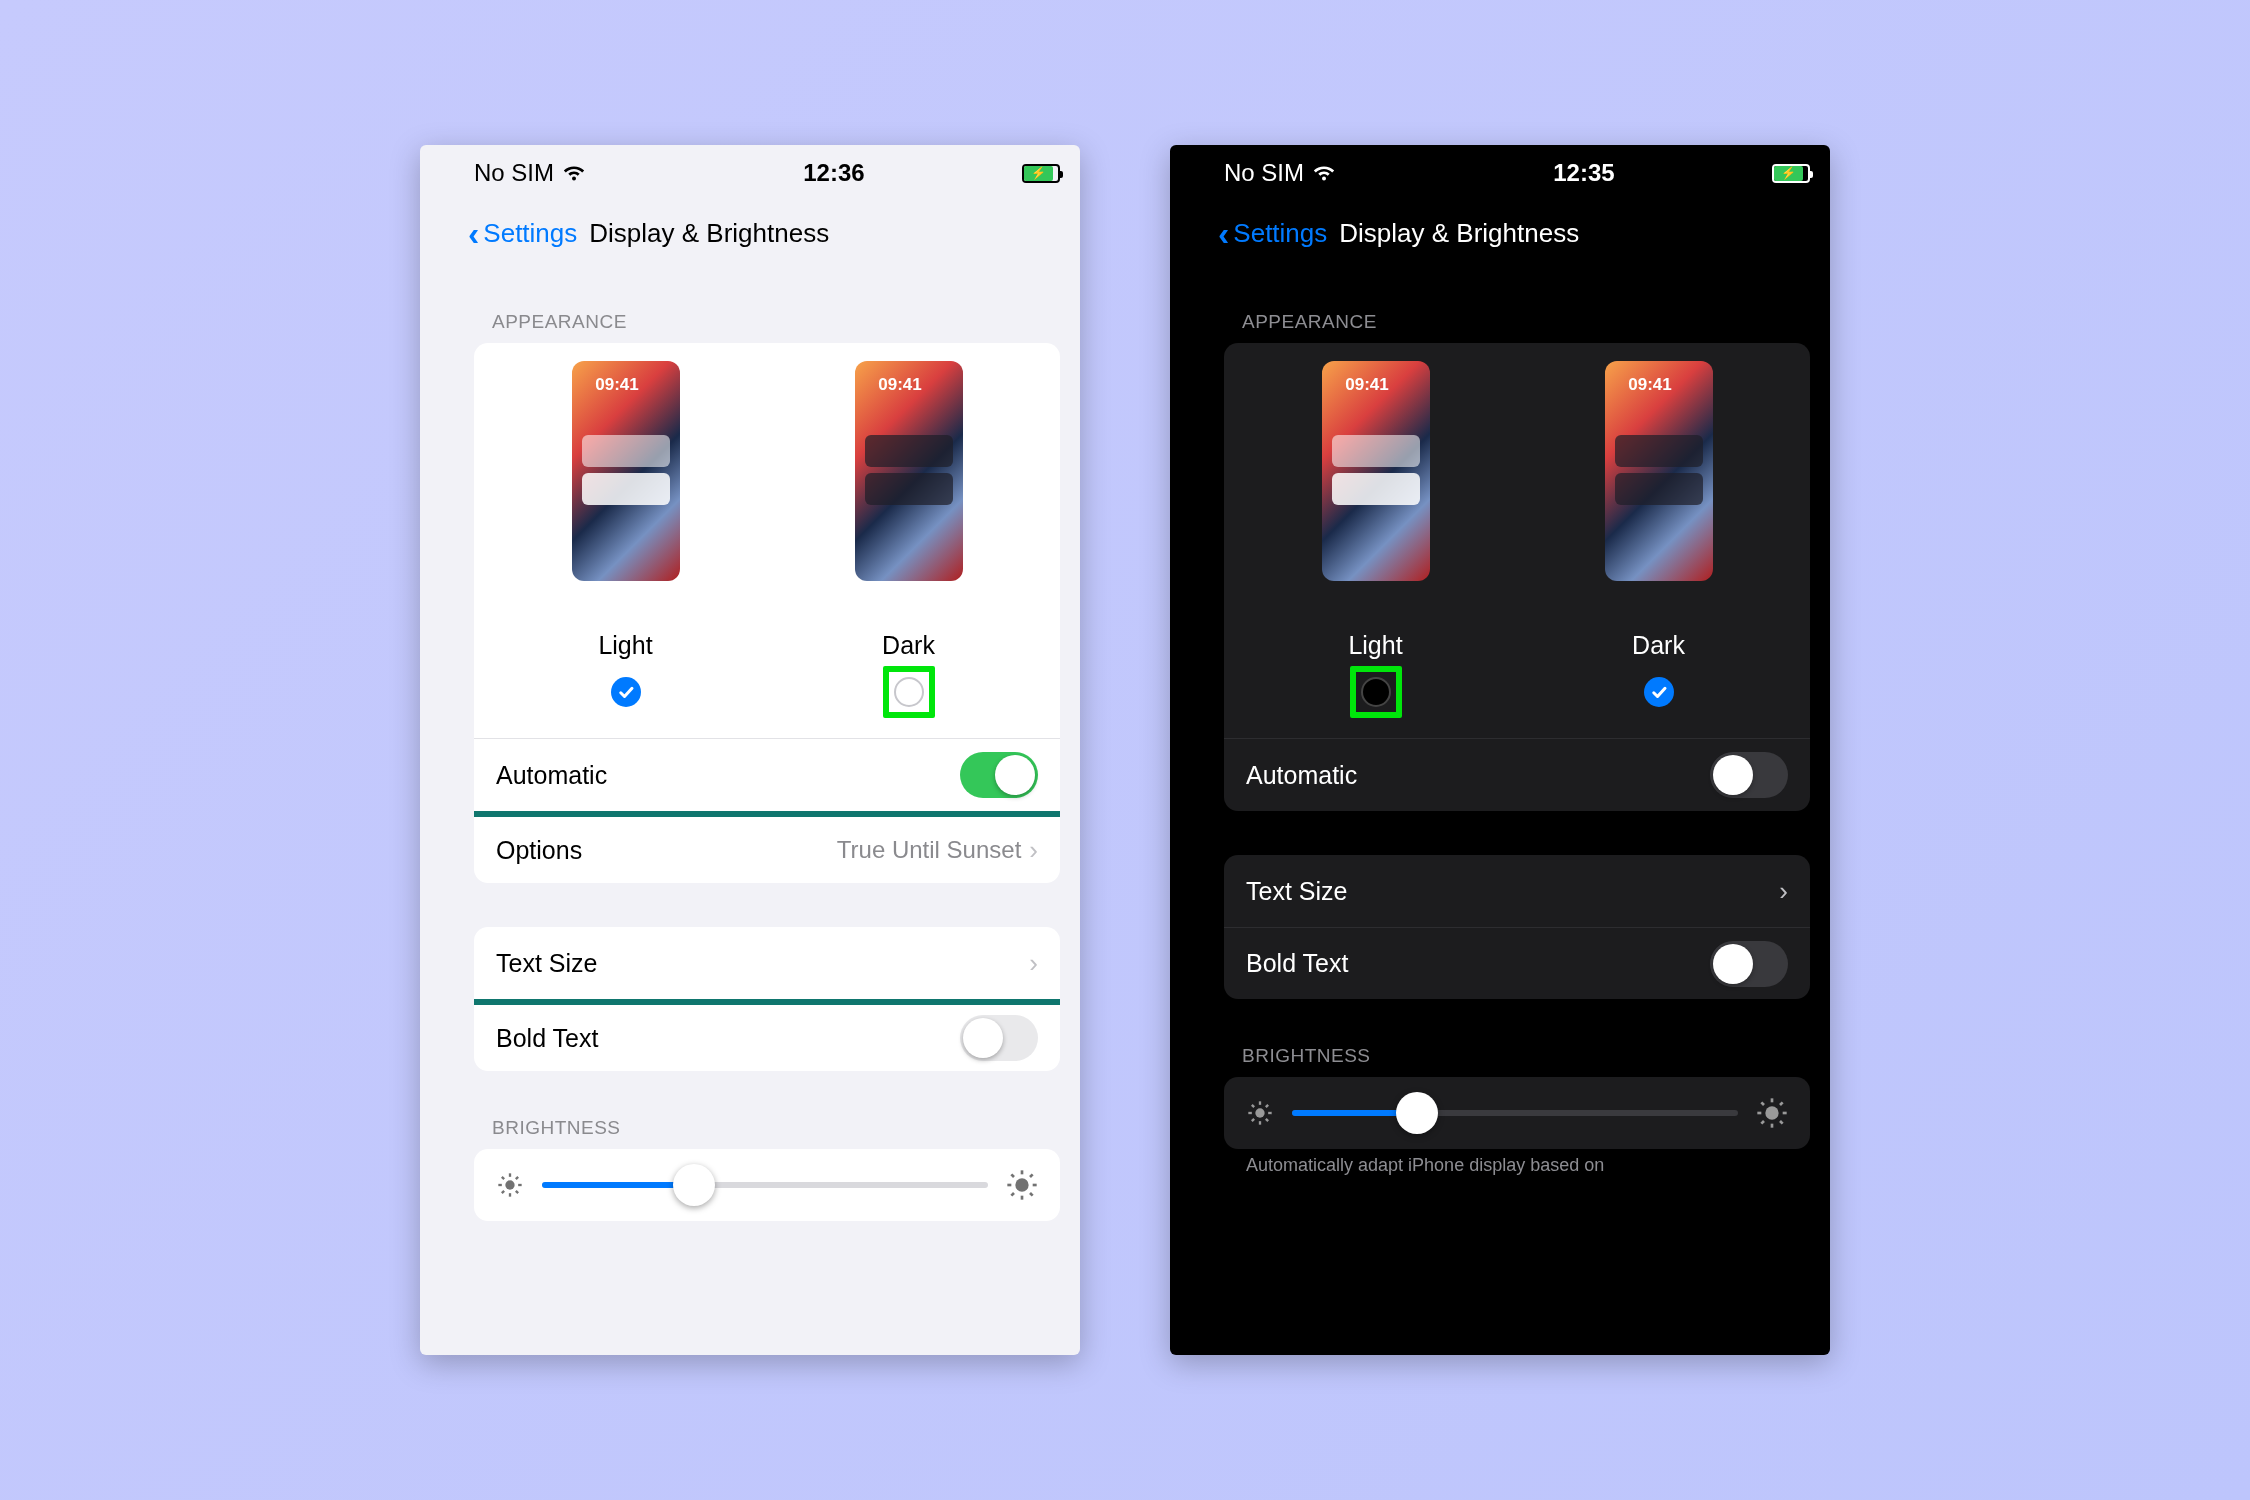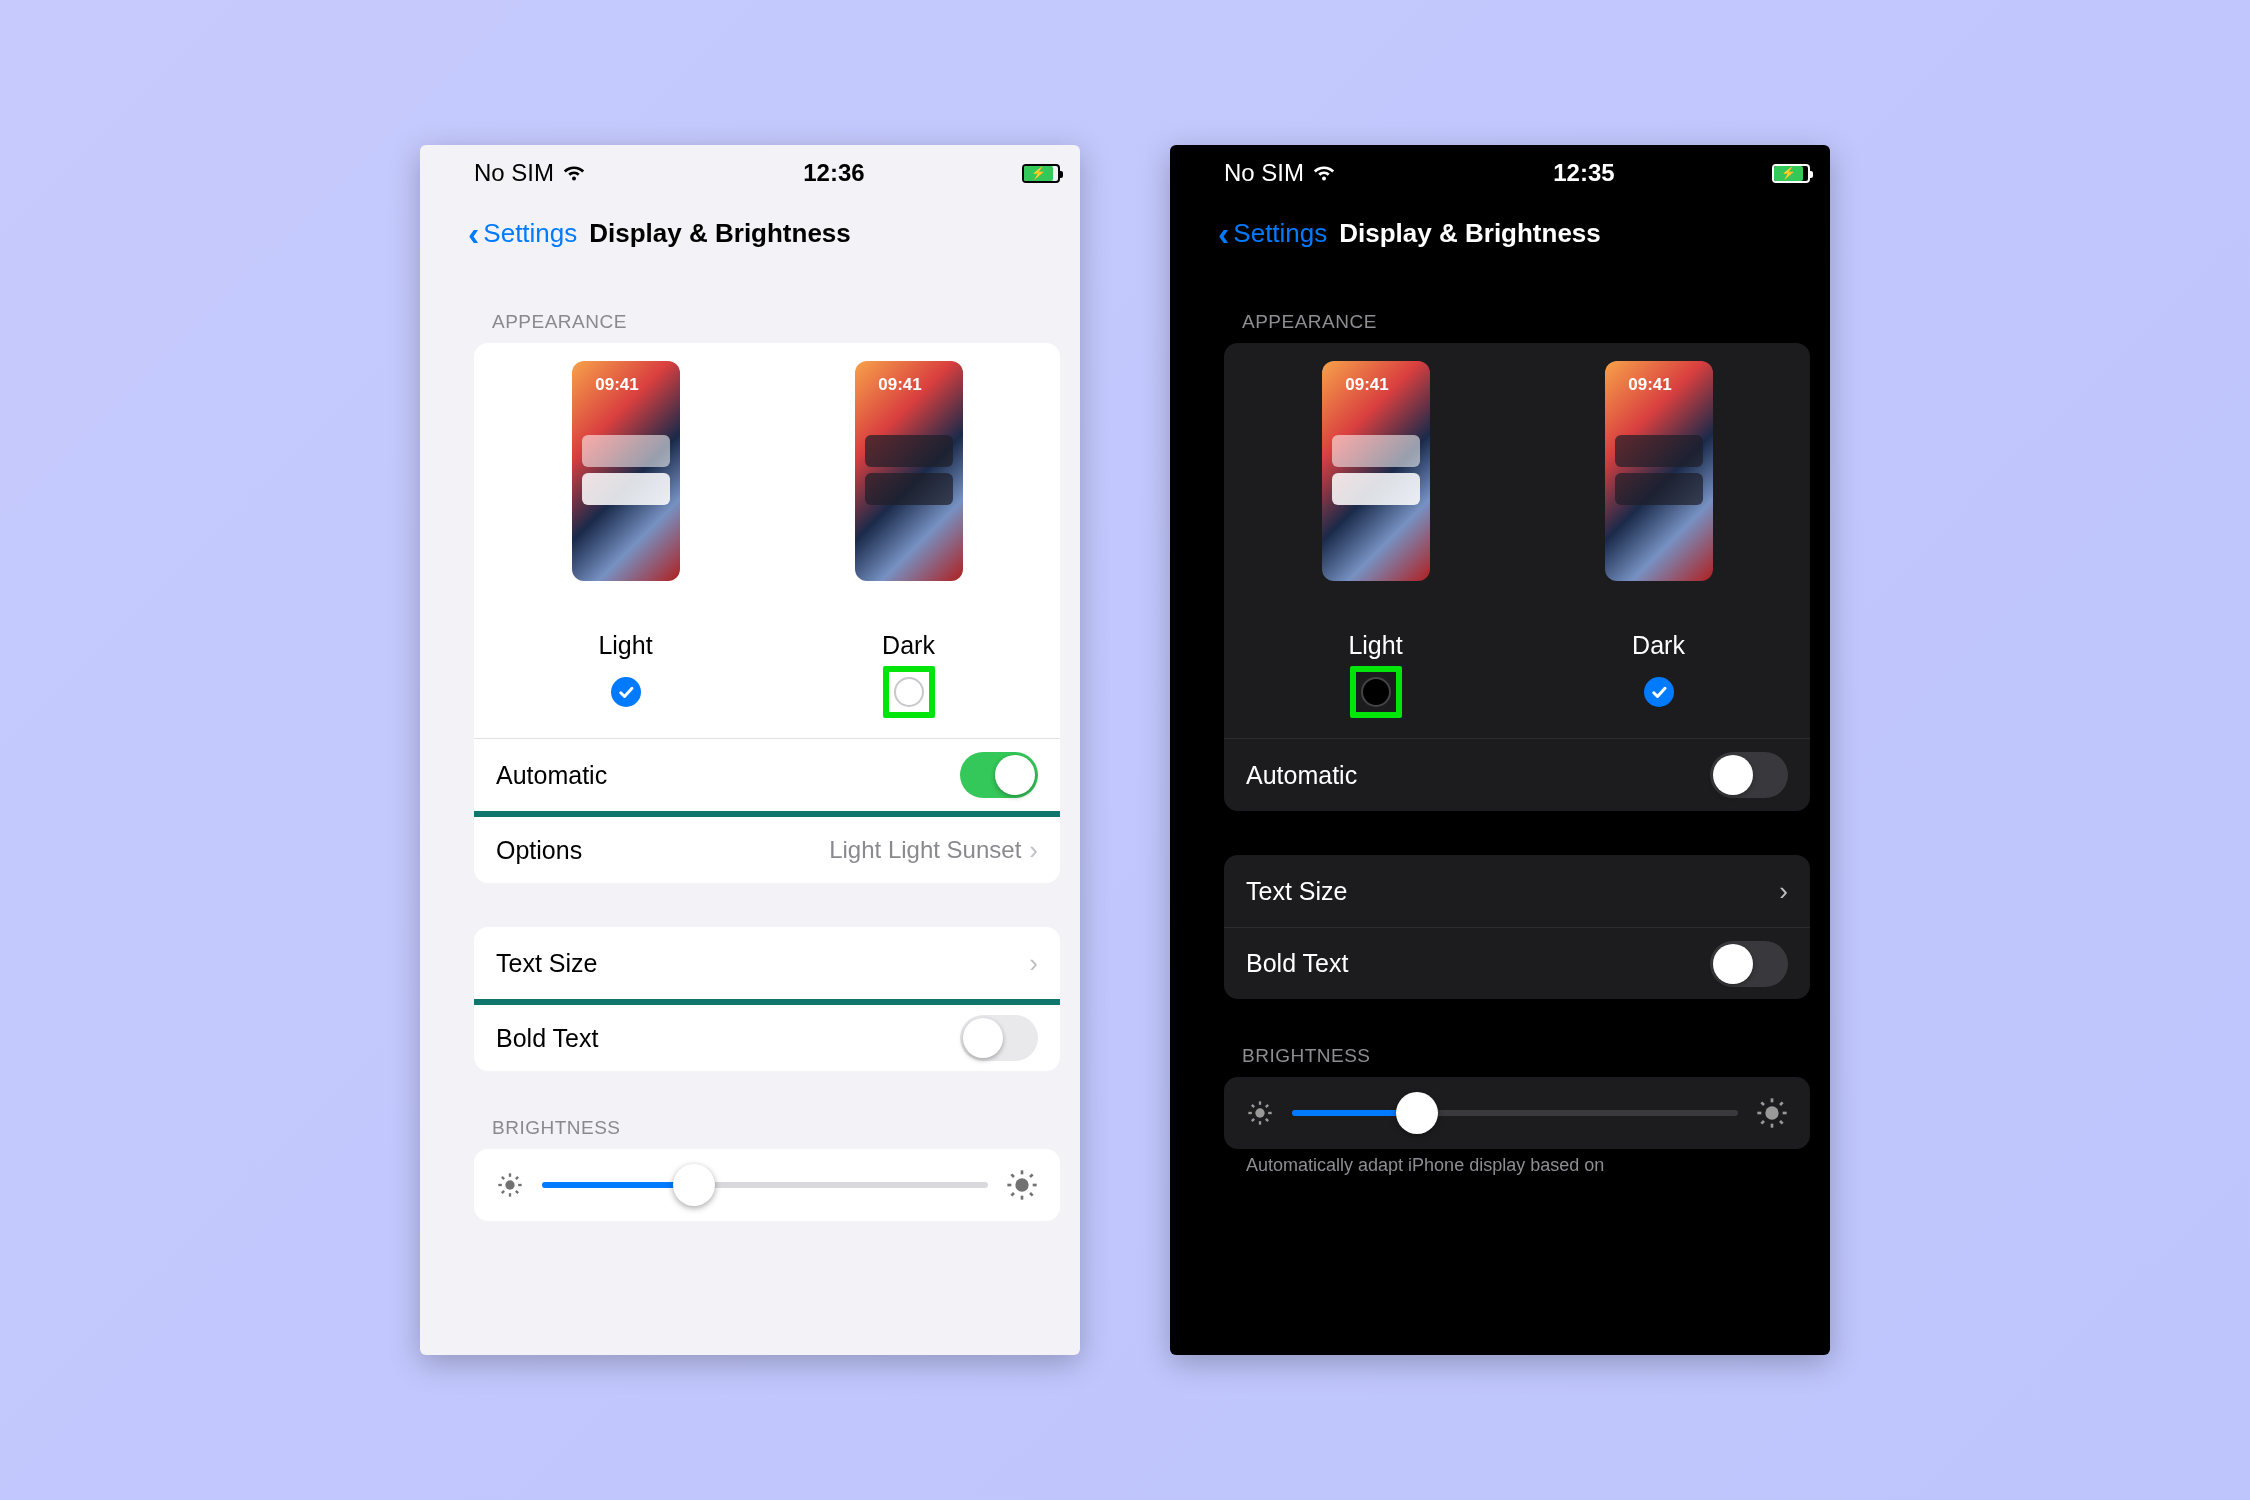--- a/index.html
+++ b/index.html
@@ -49,21 +49,21 @@
   
   .navheader {
     height: 64px;
     display:flex;
     align-items:center;
     padding: 0 14px;
     gap: 8px;
   }
   .back { display:flex; align-items:center; gap:4px; color:#007aff; font-size:26px; }
   .back .chev { font-size:34px; font-weight:600; line-height:1; }
-  .navtitle { font-size:26px; font-weight:700; margin-left:4px; }
+  .navtitle { font-size:26px; font-weight:400; margin-left:4px; }
 
   
   .content { flex:1; overflow:hidden; padding: 0 20px 20px; }
   .section-label {
     font-size: 19px; letter-spacing: 0.5px;
     margin: 46px 18px 10px;
   }
   .light .section-label { color:#8a8a8e; }
   .dark  .section-label { color:#8d8d92; }
   .card {
@@ -210,21 +210,21 @@
 
       <div class="row">
         <span>Automatic</span>
         <div class="toggle on">
             <div class="knob"></div>
           </div>
       </div>
       <div class="row">
         <span>Options</span>
         <span class="detail">
-          <span>Light Light Sunset</span>
+          <span>True Until Sunset</span>
           <span class="chevr">›</span>
         </span>
       </div>
     </div>
 
     <div style="height:44px"></div>
     <div class="card">
       <div class="row">
         <span>Text Size</span>
         <span class="chevr">›</span>

